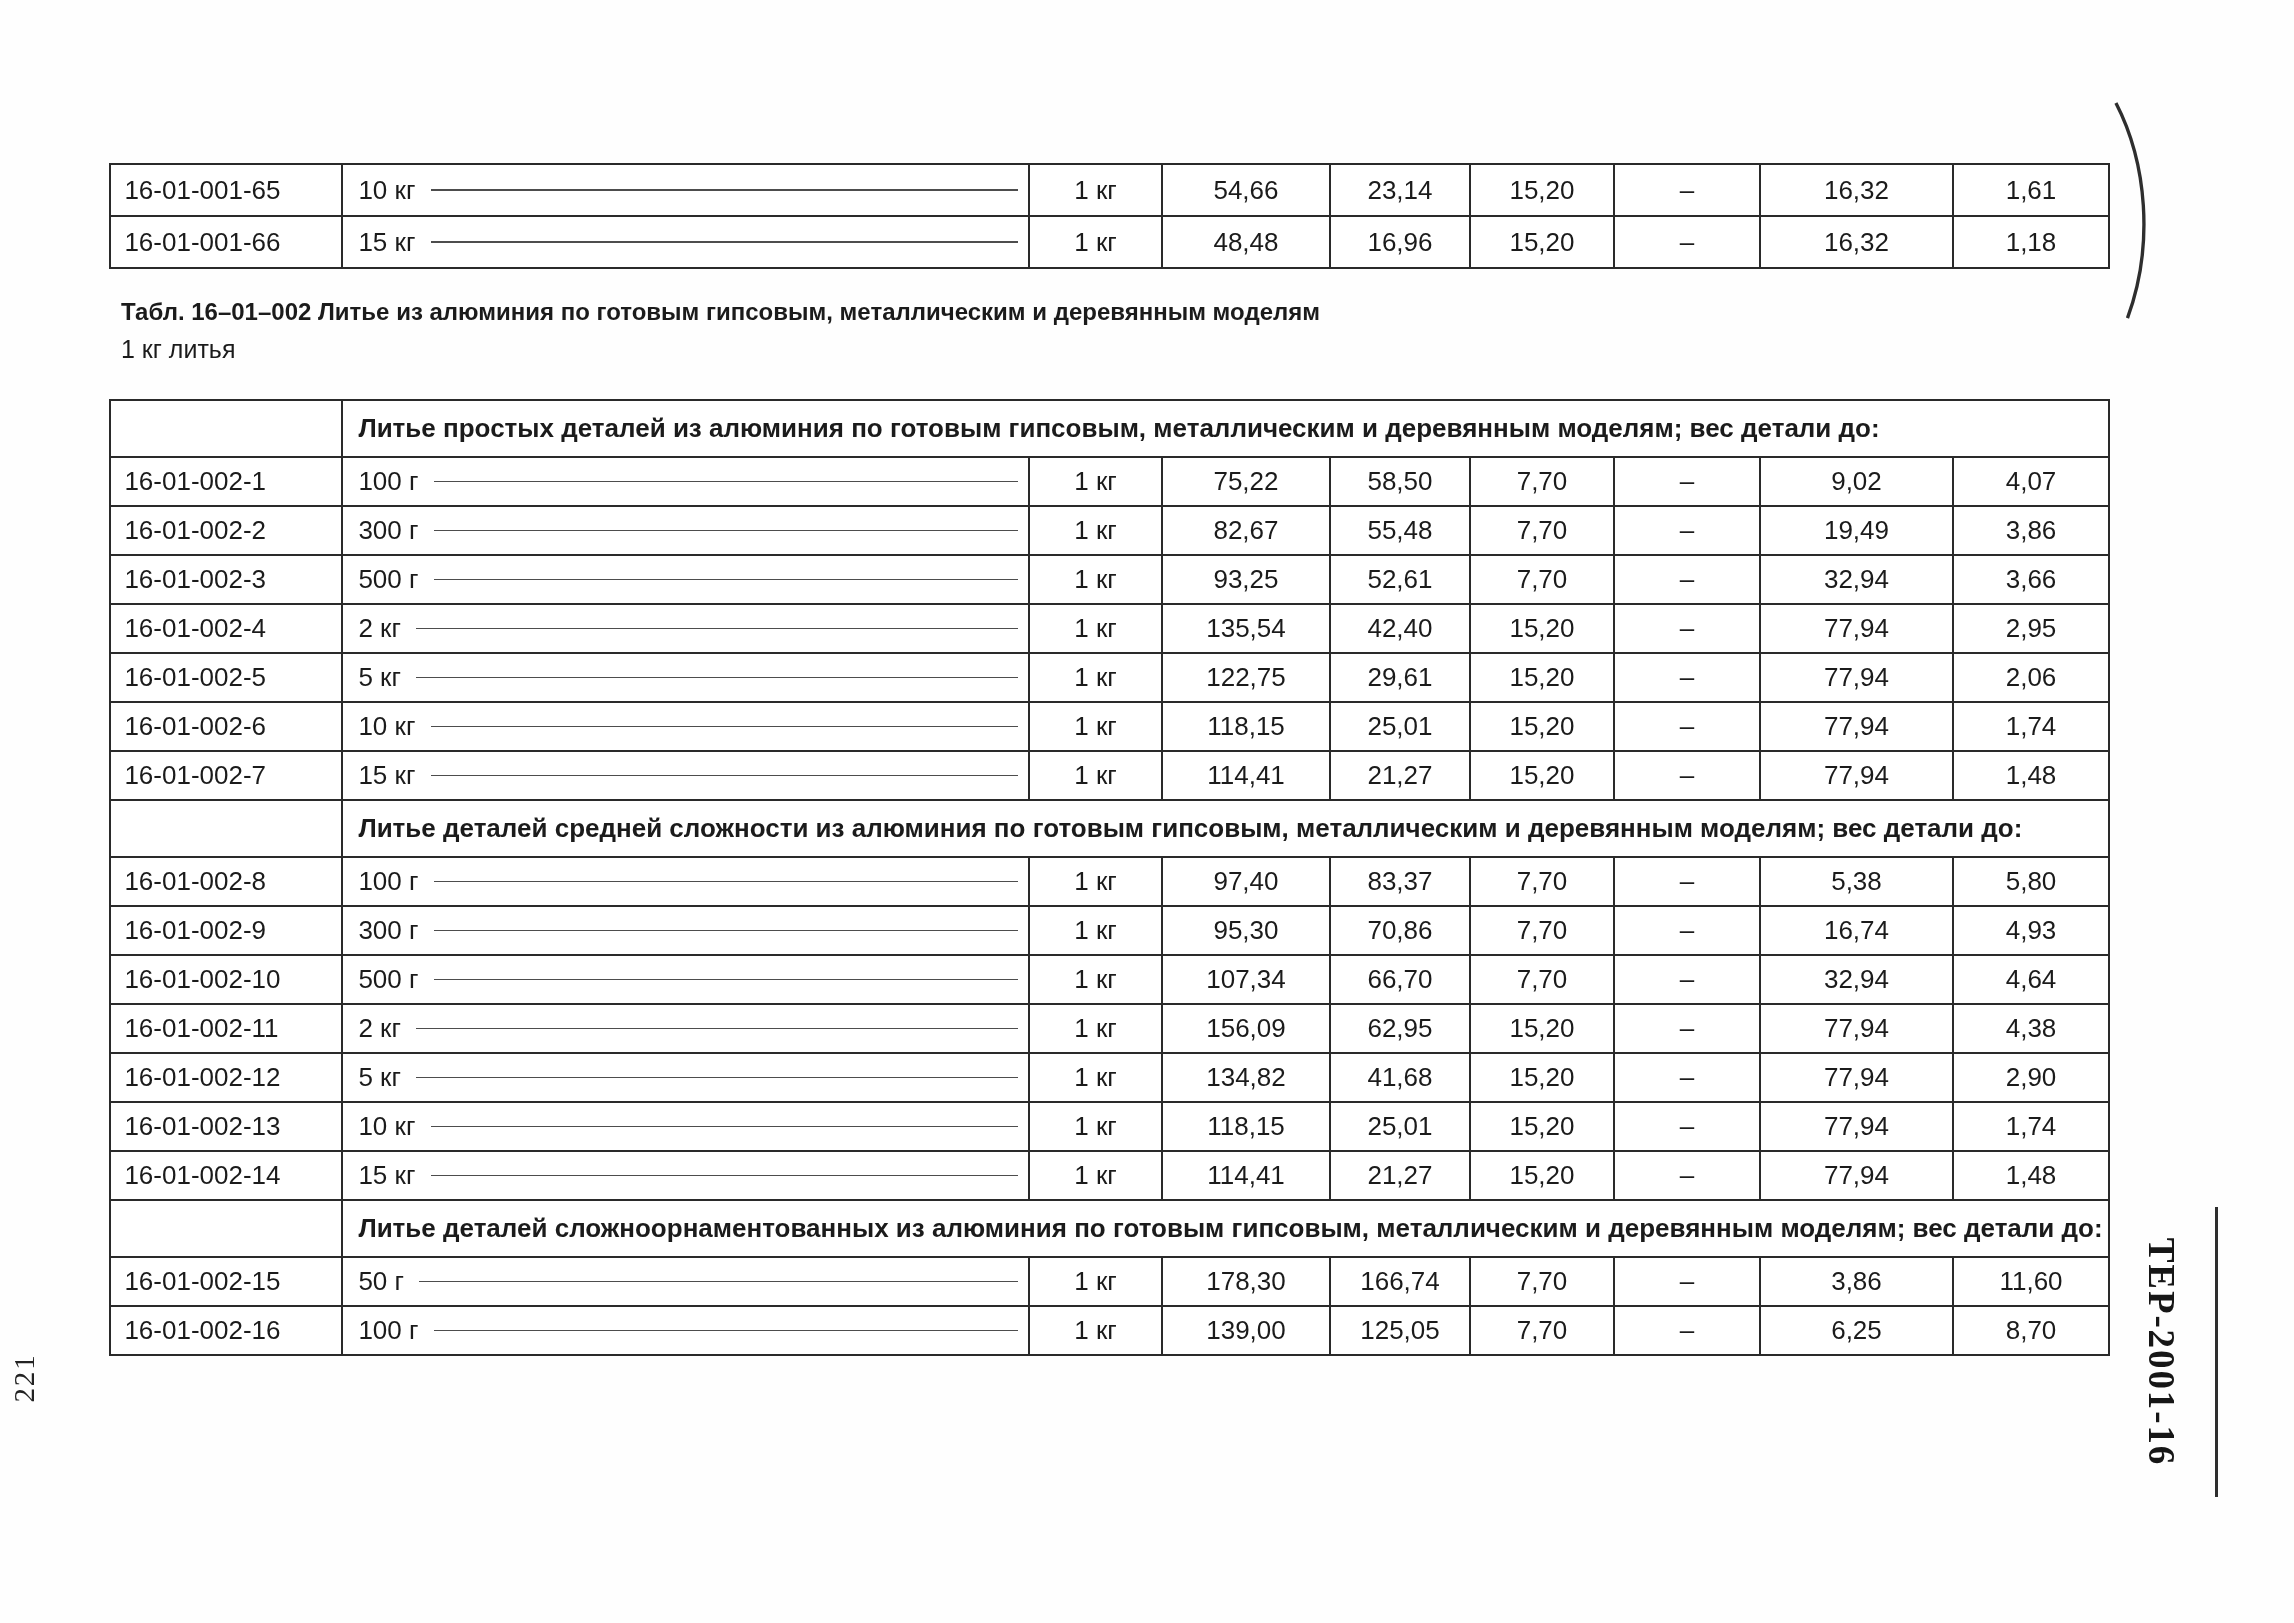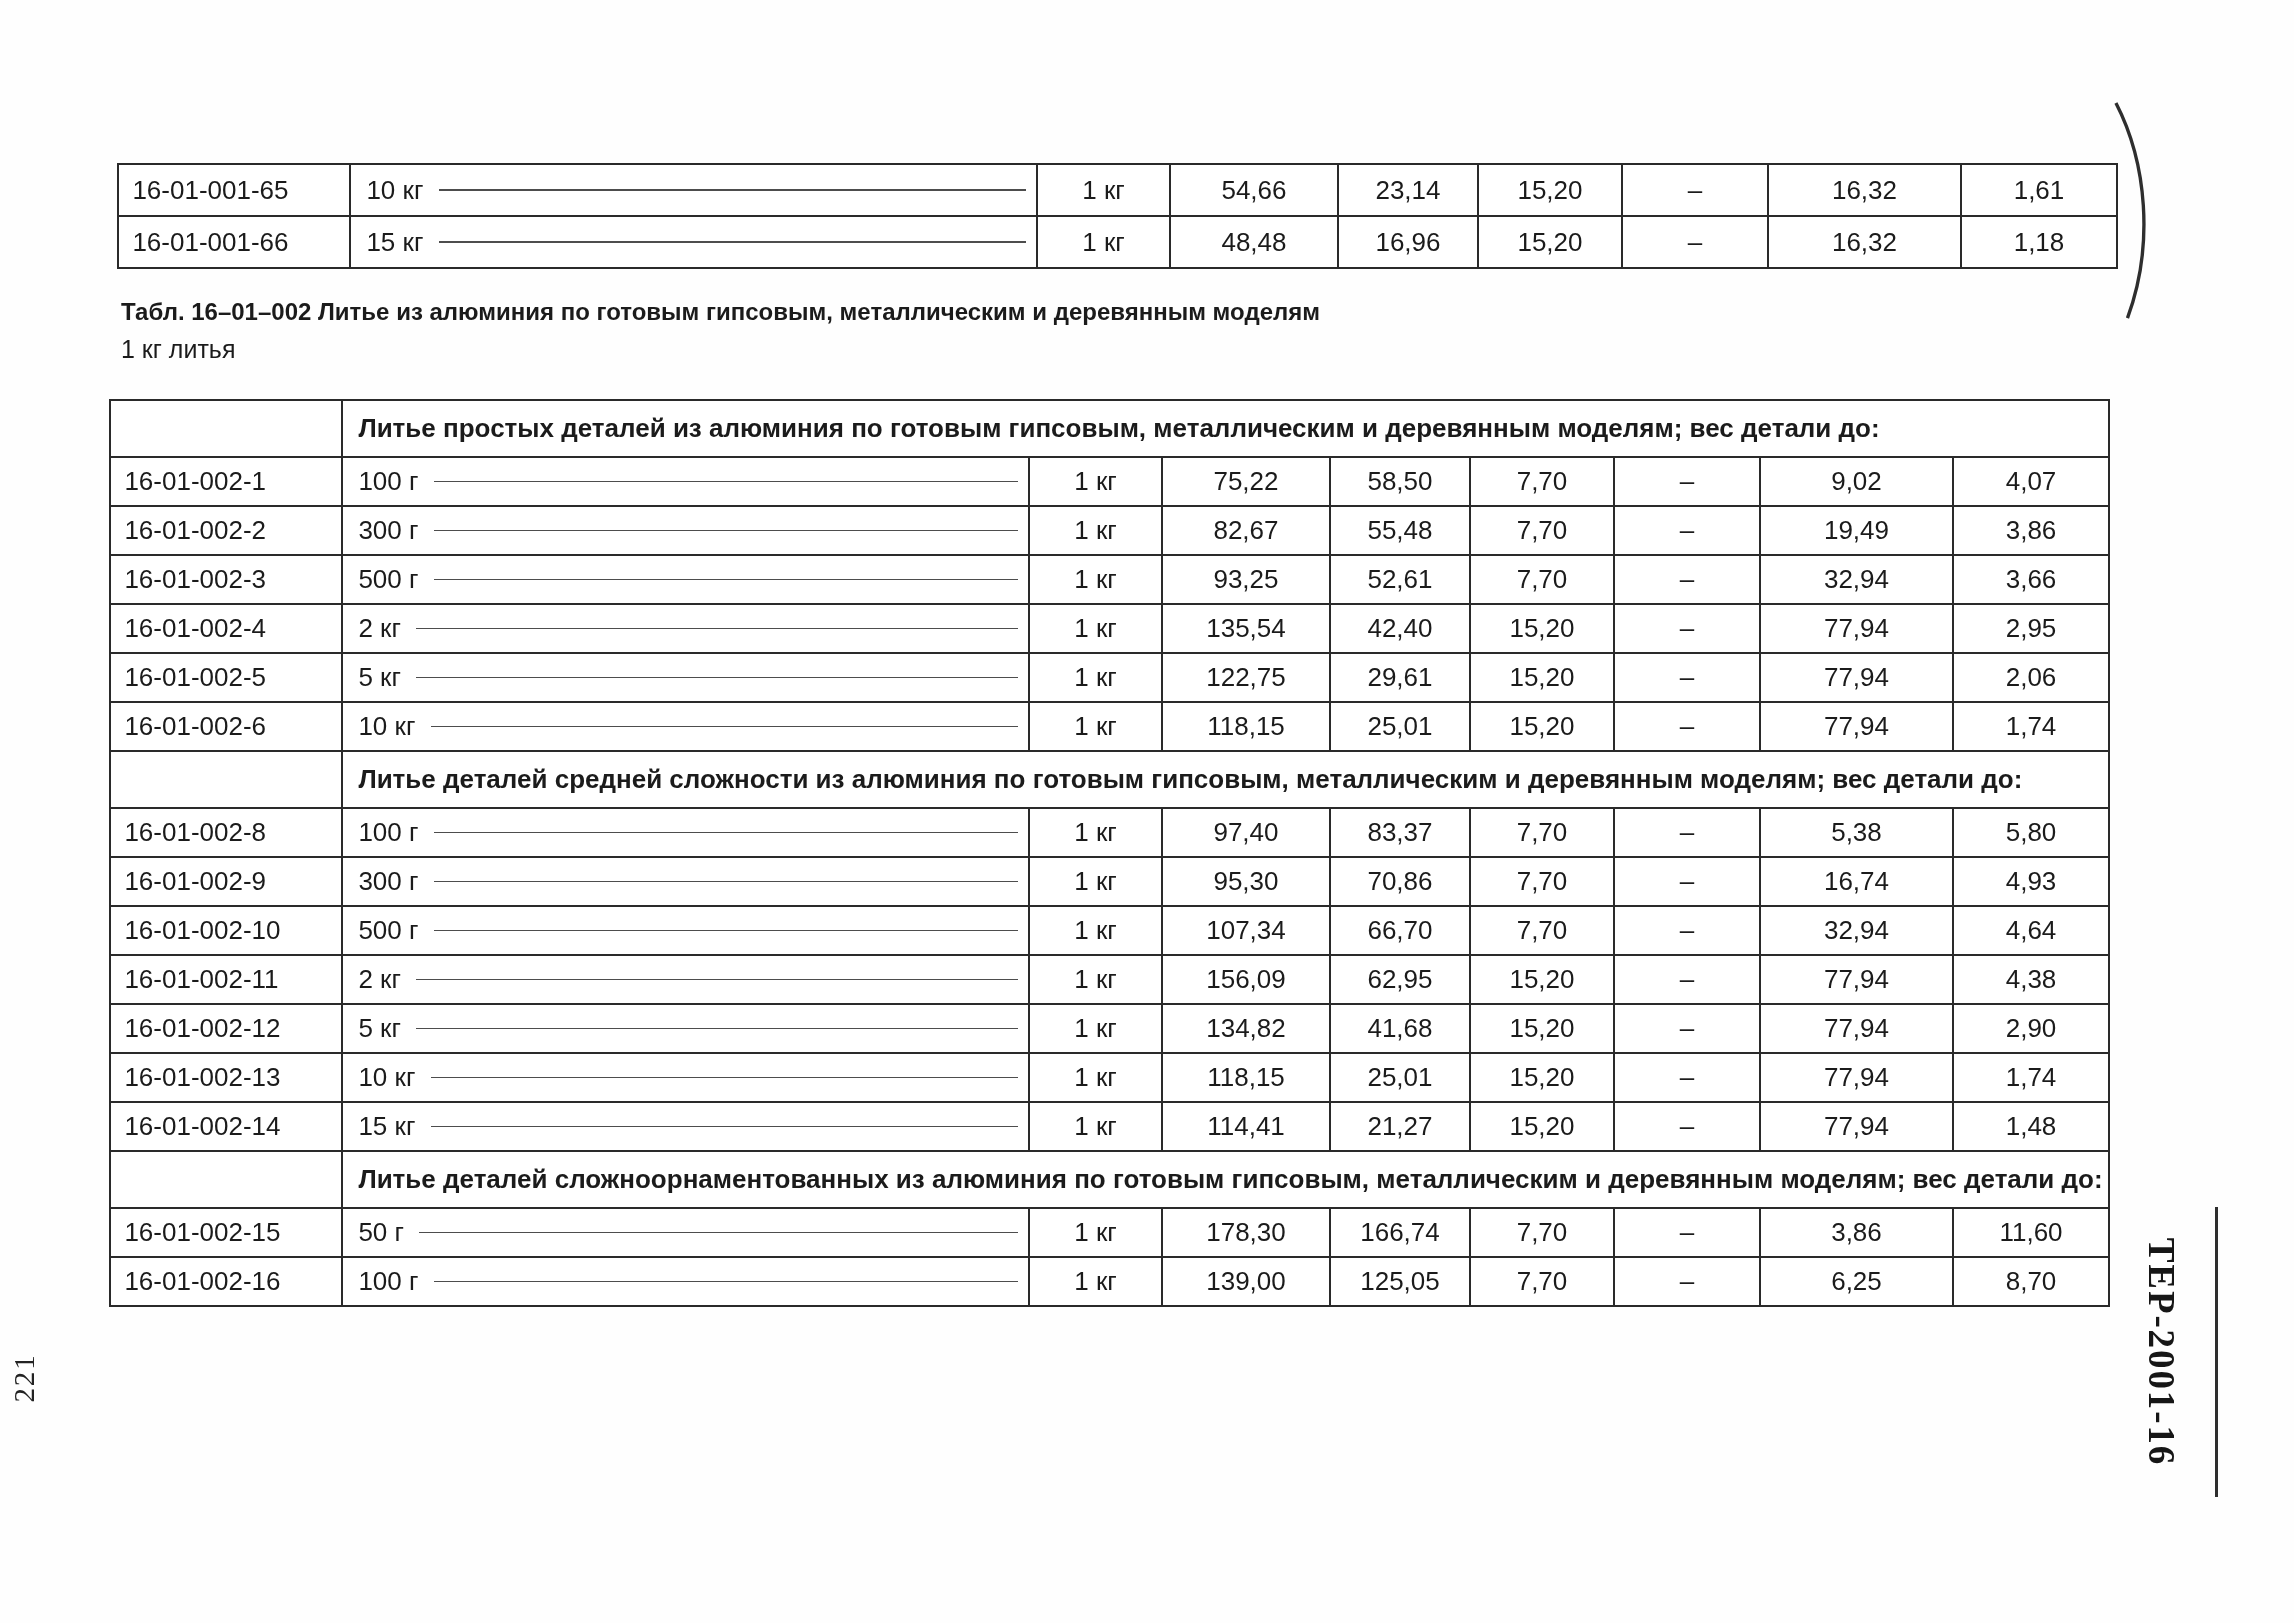--- a/index.html
+++ b/index.html
@@ -18,21 +18,21 @@
     table-layout:fixed;
     background:#fff;
   }
   table.grid td {
     border:2.9px solid #2a2a2a;
     font-size:26px;
     vertical-align:middle;
     overflow:hidden;
     white-space:nowrap;
   }
-  .top-frag { left:117px; top:163px; width:1999px;border-radius:9px; }
+  .top-frag { left:109px; top:163px; width:1999px;border-radius:9px; }
   .main-tbl { left:109px; top:399px; width:1999px; }
   .top-frag tr { height:52px; }
   .main-tbl tr.data-row { height:49px; }
 
   td.code { text-align:left; padding-left:13.4px; }
   td.unit { text-align:center; }
   td.num  { text-align:center; padding:0 3.8px; }
   td.desc { padding:0;margin-left:44px; }
   .desc-wrap { display:flex; align-items:center; padding:0 9.6px 0 15.4px; }
   .lead { flex:1; height:1.9px; background:#4d4d4d; margin-left:15.4px; min-width:0; }
@@ -233,20 +233,36 @@
             </div>
           </td>
           <td class="unit">1 кг</td>
           <td class="num">118,15</td>
           <td class="num">25,01</td>
           <td class="num">15,20</td>
           <td class="num">–</td>
           <td class="num">77,94</td>
           <td class="num">1,74</td>
         </tr>
+        <tr class="data-row">
+          <td class="code">16-01-002-7</td>
+          <td class="desc">
+            <div class="desc-wrap">
+              <span>15 кг</span>
+              <span class="lead"></span>
+            </div>
+          </td>
+          <td class="unit">1 кг</td>
+          <td class="num">114,41</td>
+          <td class="num">21,27</td>
+          <td class="num">15,20</td>
+          <td class="num">–</td>
+          <td class="num">77,94</td>
+          <td class="num">1,48</td>
+        </tr>
         <tr>
           <td class="code"></td>
           <td class="section-head" colspan="8">Литье деталей средней сложности из алюминия по готовым гипсовым, металлическим и деревянным моделям; вес детали до:</td>
         </tr>
         <tr class="data-row">
           <td class="code">16-01-002-8</td>
           <td class="desc">
             <div class="desc-wrap">
               <span>100 г</span>
               <span class="lead"></span>

